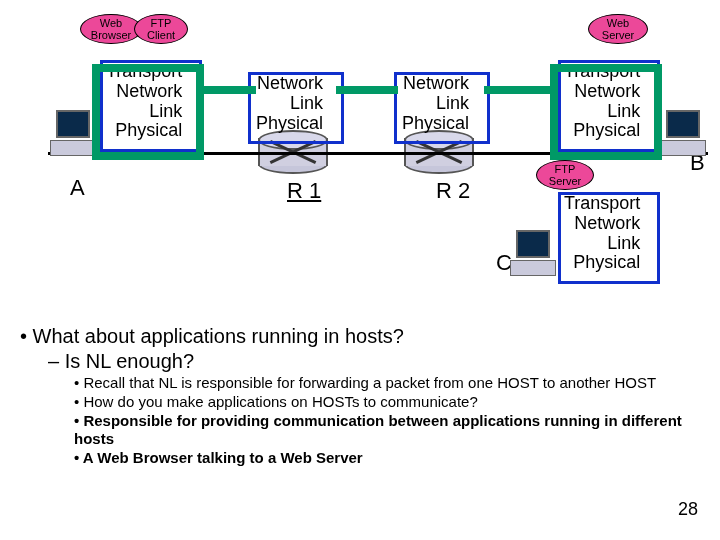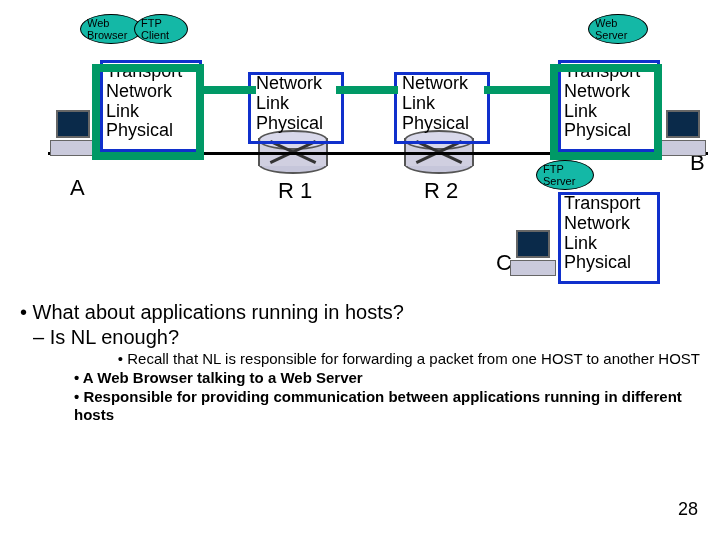--- a/index.html
+++ b/index.html
@@ -22,31 +22,32 @@
     top: 8px;
     left: 180px;
     font-size: 40px;
     color: #000;
     font-weight: bold;
   }
   .app-label {
     position: absolute;
     font-size: 11px;
     line-height: 1.1;
+    text-align: center;
     border: 1px solid #000;
     border-radius: 50%;
     padding: 2px 6px;
-    background: #14b8a6;
+    background: #ec4899;
     z-index: 5;
   }
   .stack {
     position: absolute;
     font-size: 18px;
     line-height: 1.1;
-    text-align: left;
+    text-align: right;
     z-index: 3;
   }
   .stack div {
     white-space: nowrap;
   }
   .node-label {
     position: absolute;
     font-size: 22px;
     color: #000;
   }
@@ -119,23 +120,23 @@
     z-index: 2;
   }
   .bullets {
     position: absolute;
     left: 20px;
     top: 300px;
     width: 680px;
     font-size: 20px;
     line-height: 1.25;
   }
-  .bullets .l1 { margin-left: 0; }
-  .bullets .l2 { margin-left: 13px; font-size: 20px; }
-  .bullets .l3 { margin-left: 54px; font-size: 15px; text-align: right; }
+  .bullets .l1 { margin-left: 0; margin-top: 24px; }
+  .bullets .l2 { margin-left: 28px; font-size: 20px; }
+  .bullets .l3 { margin-left: 54px; font-size: 15px; }
   .bullets .l3b { margin-left: 54px; font-size: 15px; font-weight: bold; }
   .quote { color:#000; }
   .pagenum {
     position:absolute;
     right:22px;
     bottom:20px;
     font-size:18px;
   }
 </style>
 </head>
@@ -230,26 +231,27 @@
   <div class="green-path" style="top:86px; left:336px; width:62px; height:8px;"></div>
   <div class="green-path" style="top:86px; left:484px; width:74px; height:8px;"></div>
   <div class="green-path" style="top:64px; left:550px; width:8px; height:96px;"></div>
   <div class="green-path" style="top:64px; left:550px; width:112px; height:8px;"></div>
   <div class="green-path" style="top:64px; left:654px; width:8px; height:96px;"></div>
   <div class="green-path" style="top:152px; left:550px; width:112px; height:8px;"></div>
 
   <div class="node-label" style="top:175px; left:70px;">A</div>
   <div class="node-label" style="top:150px; left:690px;">B</div>
   <div class="node-label" style="top:250px; left:496px;">C</div>
-  <div class="node-label" style="top:178px; left:278px;">R 1</div>
-  <div class="node-label" style="top:178px; left:424px;">R 2</div>
+  <div class="node-label" style="top:178px; left:287px;text-decoration:underline;">R 1</div>
+  <div class="node-label" style="top:178px; left:436px;">R 2</div>
 
   <div class="bullets">
     <div class="l1">• What about applications running in hosts?</div>
     <div class="l2">– Is NL enough?</div>
     <div class="l3">• Recall that NL is responsible for forwarding a packet from one HOST to another HOST</div>
+    <div class="l3">• How do you make applications on HOSTs to communicate?</div>
+    <div class="l3b">• Responsible for providing communication between applications running in different hosts</div>
     <div class="l3b">• A Web Browser talking to a Web Server</div>
-    <div class="l3b">• Responsible for providing communication between applications running in different hosts</div>
   </div>
 
   <div class="pagenum">28</div>
 
 </div>
 
 </body></html>

